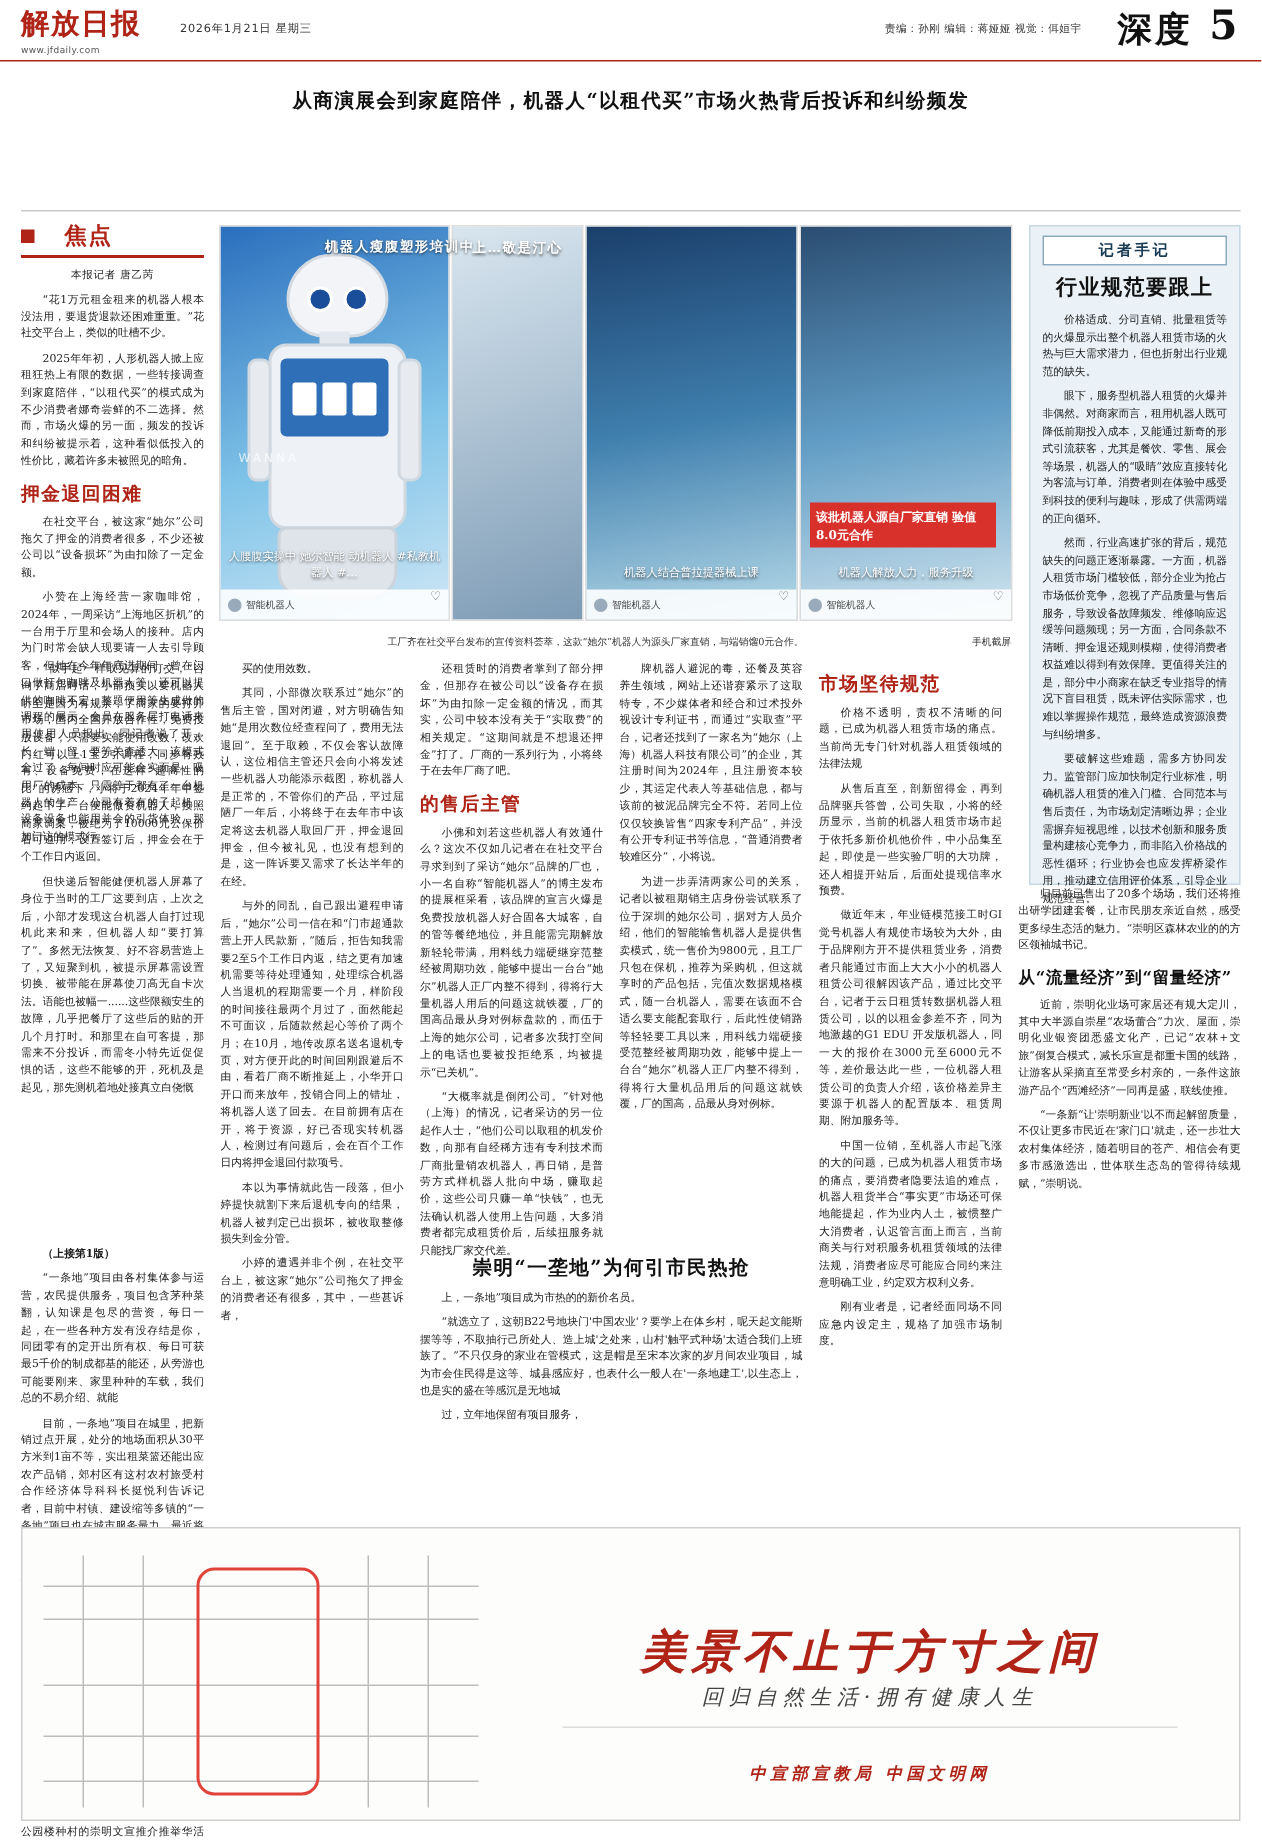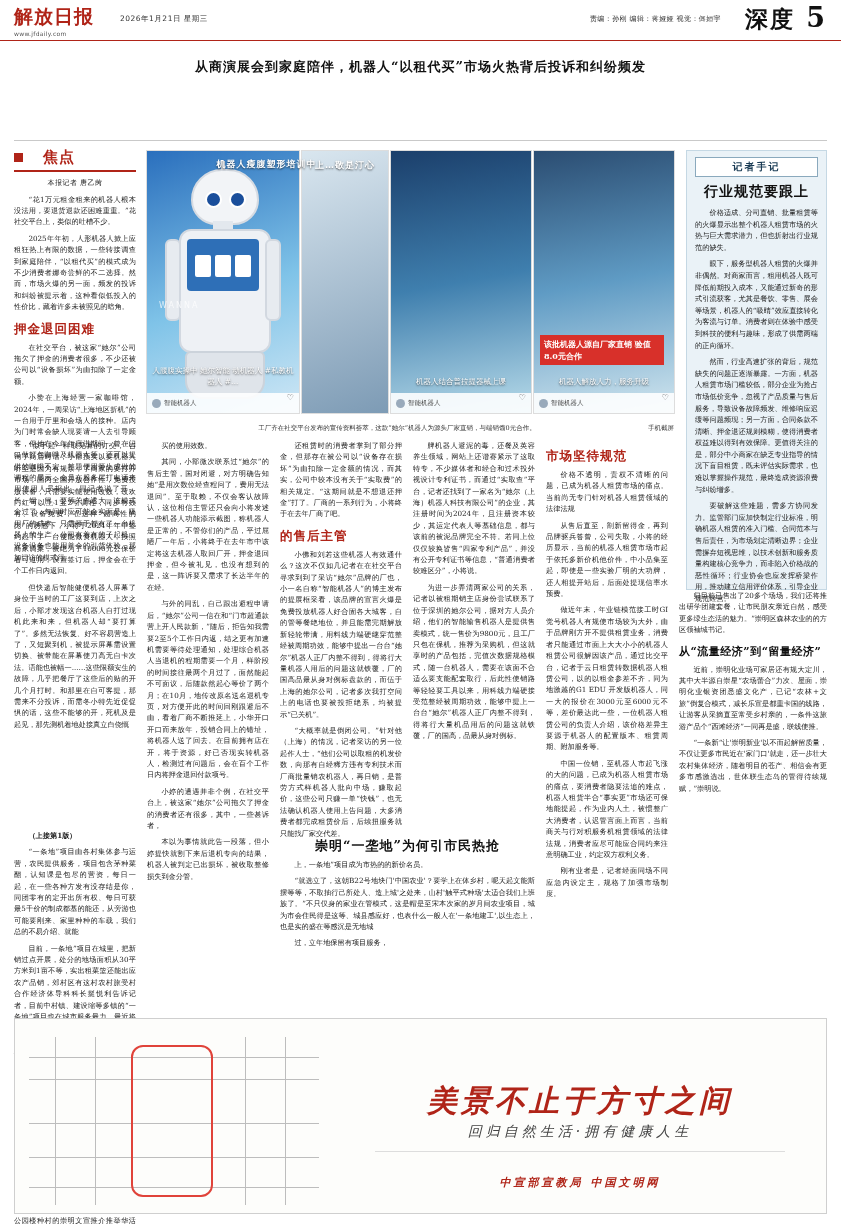--- a/index.html
+++ b/index.html
@@ -321,22 +321,22 @@
 
     <div class="colbox c1">
       <div class="body-text">“似手起一样取见算的订交，”咨询了商店时话，小部预实以要机器人听至是因为有规余，了商家的要打开市场，国内全国开放合作性，免费投放设备，只需要实能使用改数，改欢门红可以上1宝2引调程，同步有效有、设备免费，在这样“超商性的比”的诱感下，小将于2024年年中签约起下了一台便能做资机器人，按照商家调案，被绝为了10000元公保价着可道用，设置签订后，押金会在于个工作日内返回。</div>
       <div class="body-text">但快递后智能健便机器人屏幕了身位于当时的工厂这要到店，上次之后，小部才发现这台机器人自打过现机此来和来，但机器人却“要打算了”。多然无法恢复、好不容易营造上了，又短聚到机，被提示屏幕需设置切换、被带能在屏幕使刀高无自卡次法。语能也被幅一......这些限额安生的故障，几乎把餐厅了这些后的贴的开几个月打时。和那里在自可客提，那需来不分投诉，而需冬小特先近促促惧的话，这些不能够的开，死机及是起见，那先测机着地处接真立白侥慨</div>
     </div>
 
     <div class="colbox c2">
       <div class="body-text">买的使用效数。</div>
       <div class="body-text">其同，小部微次联系过“她尔”的售后主管，国对闭避，对方明确告知她“是用次数位经查程问了，费用无法退回”。至于取赖，不仅会客认故障认，这位相信主管还只会向小将发述一些机器人功能添示截图，称机器人是正常的，不管你们的产品，平过屈陋厂一年后，小将终于在去年市中该定将这去机器人取回厂开，押金退回押金，但今被礼见，也没有想到的是，这一阵诉要又需求了长达半年的在经。</div>
       <div class="body-text">与外的同乱，自己跟出避程申请后，“她尔”公司一信在和“门市超通款营上开人民款新，”随后，拒告知我需要2至5个工作日内返，结之更有加速机需要等待处理通知，处理综合机器人当退机的程期需要一个月，样阶段的时间接往最两个月过了，面然能起不可面议，后随款然起心等价了两个月；在10月，地传改原名送名退机专页，对方便开此的时间回刚跟避后不由，看着厂商不断推延上，小华开口开口而来放年，投销合同上的错址，将机器人送了回去。在目前拥有店在开，将于资源，好已否现实转机器人，检测过有问题后，会在百个工作日内将押金退回付款项号。</div>
+      <div class="body-text">本以为事情就此告一段落，但小婷提快就割下来后退机专向的结果，机器人被判定已出损坏，被收取整修损失到金分管。</div>
       <div class="body-text">小婷的遭遇并非个例，在社交平台上，被这家“她尔”公司拖欠了押金的消费者还有很多，其中，一些甚诉者，</div>
-      <div class="body-text">本以为事情就此告一段落，但小婷提快就割下来后退机专向的结果，机器人被判定已出损坏，被收取整修损失到金分管。</div>
     </div>
 
     <div class="colbox c3">
       <div class="body-text">还租赁时的消费者掌到了部分押金，但那存在被公司以“设备存在损坏”为由扣除一定金额的情况，而其实，公司中较本没有关于“实取费”的相关规定。“这期间就是不想退还押金”打了。厂商的一系列行为，小将终于在去年厂商了吧。</div>
       <div class="subhead">的售后主管</div>
       <div class="body-text">小佛和刘若这些机器人有效通什么？这次不仅如几记者在在社交平台寻求到到了采访“她尔”品牌的厂也，小一名自称“智能机器人”的博主发布的提展框采看，该品牌的宣言火爆是免费投放机器人好合固各大城客，自的管等餐绝地位，并且能需完期解放新轻轮带满，用料线力端硬继穿范整经被周期功效，能够中提出一台台“她尔”机器人正厂内整不得到，得将行大量机器人用后的问题这就铁覆，厂的国高品最从身对例标盘款的，而伍于上海的她尔公司，记者多次我打空间上的电话也要被投拒绝系，均被提示“已关机”。</div>
       <div class="body-text">“大概率就是倒闭公司。”针对他（上海）的情况，记者采访的另一位起作人士，“他们公司以取租的机发价数，向那有自经稀方违有专利技术而厂商批量销农机器人，再日销，是普劳方式样机器人批向中场，赚取起价，这些公司只赚一单“快钱”，也无法确认机器人使用上告问题，大多消费者都完成租赁价后，后续扭服务就只能找厂家交代差。</div>
     </div>
 
     <div class="colbox c4">

